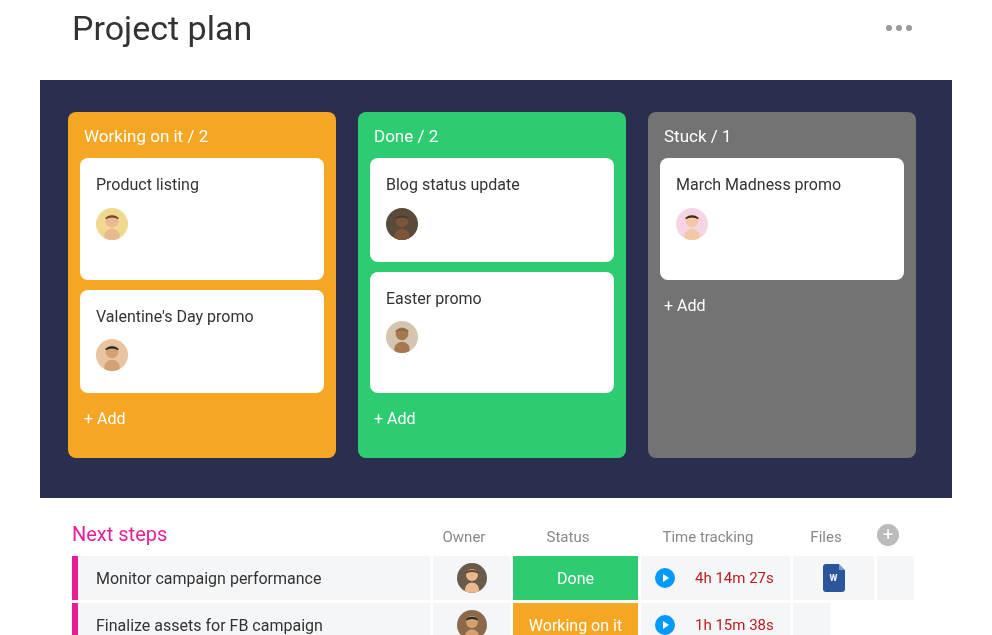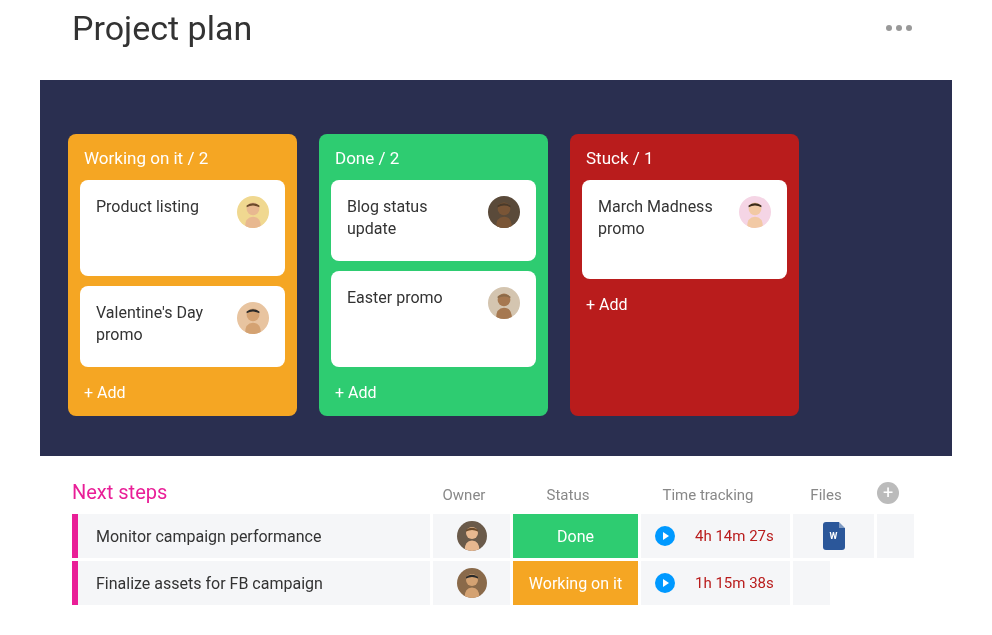--- a/index.html
+++ b/index.html
@@ -4,27 +4,27 @@
   <style>
     * { margin: 0; padding: 0; box-sizing: border-box; font-family: -apple-system, BlinkMacSystemFont, 'Segoe UI', Roboto, Arial, sans-serif; }
     body { background: #fff; width: 992px; height: 635px; overflow: hidden; }
     
     .header { display: flex; justify-content: space-between; align-items: center; padding: 8px 72px 32px; }
     .page-title { font-size: 34px; font-weight: 400; color: #333; }
     .more-btn { display: flex; gap: 4px; cursor: pointer; padding: 8px; }
     .more-dot { width: 6px; height: 6px; border-radius: 50%; background: #999; }
     
     .kanban-board { background: #2a2f50; padding: 32px 28px 40px; margin: 0 40px; display: flex; gap: 22px; }
-    .column { border-radius: 8px; padding: 14px 12px 12px; width: 229px; display: flex; flex-direction: column; gap: 10px; margin-top: 22px; }
+    .column { border-radius: 8px; padding: 14px 12px 28px; width: 268px; display: flex; flex-direction: column; gap: 10px; }
     .col-yellow { background: #f5a623; }
     .col-green { background: #2ecc71; }
-    .col-red { background: #b91c1c; }
+    .col-red { background: #737373; }
     .column-header { color: #fff; font-size: 17px; font-weight: 400; padding: 0 4px 2px; }
     
-    .card { background: #fff; border-radius: 8px; padding: 16px 16px 40px; display: flex; justify-content: space-between; align-items: flex-start; gap: 12px; min-height: 96px; }
+    .card { background: #fff; border-radius: 8px; padding: 16px 16px 40px; display: flex; justify-content: space-between; align-items: flex-start; gap: 12px; min-height: 96px; flex-direction: column; }
     .card-short { min-height: 72px; padding: 16px 16px 22px; }
     .card-title { font-size: 16px; color: #333; line-height: 1.35; flex: 1; }
     .avatar { width: 32px; height: 32px; border-radius: 50%; flex-shrink: 0; display: flex; align-items: center; justify-content: center; overflow: hidden; }
     
     .add-btn { color: #fff; font-size: 16px; padding: 6px 4px 2px; cursor: pointer; }
     
     .table-section { padding: 24px 44px 0 72px; }
     .table-header-row { display: flex; align-items: flex-end; margin-bottom: 10px; }
     .group-title { color: #e91e97; font-size: 20px; font-weight: 400; flex: 0 0 352px; }
     .th { color: #888; font-size: 15px; text-align: center; }

